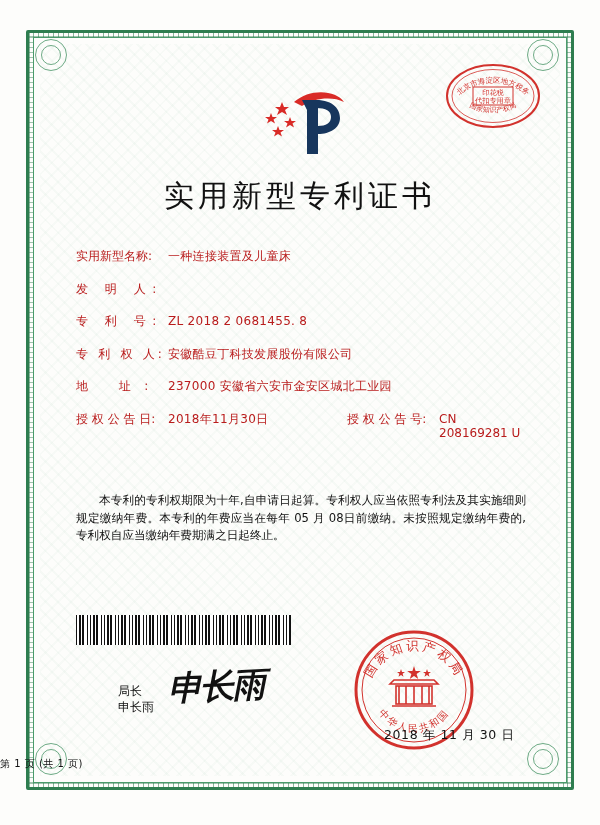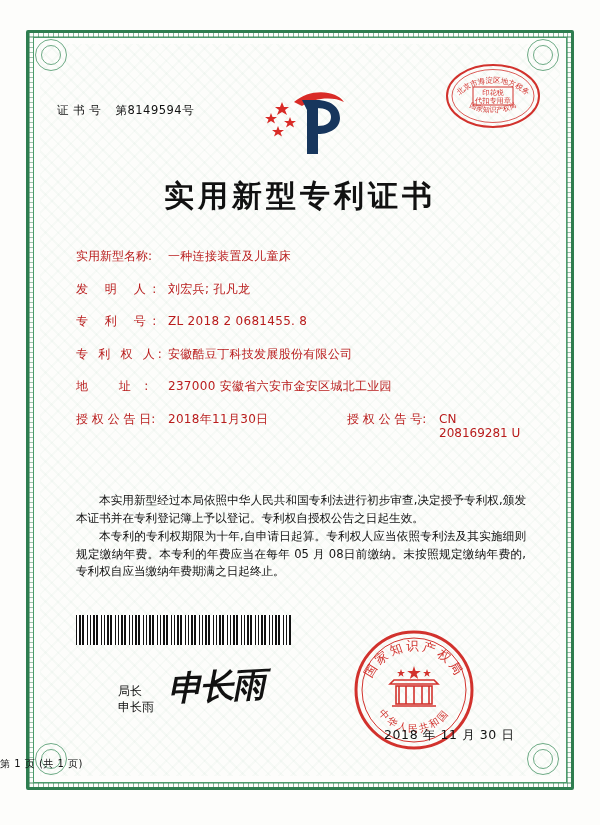--- a/index.html
+++ b/index.html
@@ -116,21 +116,21 @@
     position: absolute;
     left: 444px; top: 62px;
     width: 98px; height: 68px;
   }
 
   .title {
     position: absolute;
     left: 0; right: 0; top: 176px;
     text-align: center;
     font-family: "DejaVu Serif", "Liberation Serif", serif;
-    font-weight: bold;
+    font-weight: normal;
     font-size: 30px;
     letter-spacing: 4px;
     color: #111;
   }
 
   
   .fields {
     position: absolute;
     left: 76px; top: 248px;
     width: 450px;
@@ -241,24 +241,20 @@
   <div class="guilloche"></div>
   <div class="border-outer"></div>
   <div class="border-inner"></div>
   <div class="watermark"></div>
 
   <div class="corner tl"></div>
   <div class="corner tr"></div>
   <div class="corner bl"></div>
   <div class="corner br"></div>
 
-  <div class="cert-number">
-    <span>证 书 号</span>
-    <span style="margin-left:10px;">第8149594号</span>
-  </div>
 
   <div class="logo">
     <svg viewBox="0 0 90 74" width="90" height="74">
 
       <path d="M36 16 C52 2, 78 4, 86 16 C74 10, 56 12, 44 20 Z" fill="#d92b27"></path>
 
       <path d="M44 14 L60 14 L60 68 L49 68 L49 24 Z" fill="#17365d"></path>
       <path d="M58 14 C76 14, 82 24, 82 32 C82 42, 72 48, 60 48 L60 40 C68 40, 73 37, 73 31 C73 25, 68 22, 58 22 Z" fill="#17365d"></path>
 
       <g fill="#d92b27">
@@ -292,21 +288,20 @@
 
   <div class="fields">
 
     <div class="field-row">
       <span class="field-label">实用新型名称:</span>
       <span class="field-value">一种连接装置及儿童床</span>
     </div>
 
     <div class="field-row">
       <span class="field-label sp4">发 明 人:</span>
-      <span class="field-value">刘宏兵; 孔凡龙</span>
     </div>
 
     <div class="field-row">
       <span class="field-label sp4">专 利 号:</span>
       <span class="field-value">ZL 2018 2 0681455. 8</span>
     </div>
 
 
     <div class="field-row">
       <span class="field-label sp3">专 利 权 人:</span>
@@ -321,21 +316,20 @@
     <div class="field-row split" style="margin-top:11px;">
       <span class="field-label">授 权 公 告 日:</span>
       <span class="field-value">2018年11月30日</span>
       <span class="field-label2">授 权 公 告 号:</span>
       <span class="field-value2">CN 208169281 U</span>
     </div>
 
   </div>
 
   <div class="body-text">
-    <p>本实用新型经过本局依照中华人民共和国专利法进行初步审查,决定授予专利权,颁发本证书并在专利登记簿上予以登记。专利权自授权公告之日起生效。</p>
     <p>本专利的专利权期限为十年,自申请日起算。专利权人应当依照专利法及其实施细则规定缴纳年费。本专利的年费应当在每年 05 月 08日前缴纳。未按照规定缴纳年费的,专利权自应当缴纳年费期满之日起终止。</p>
   </div>
 
   <div class="barcode"></div>
 
   <div class="sig-label">
     <div>局长</div>
     <div>申长雨</div>
   </div>
   <div class="sig-script">申长雨</div>

